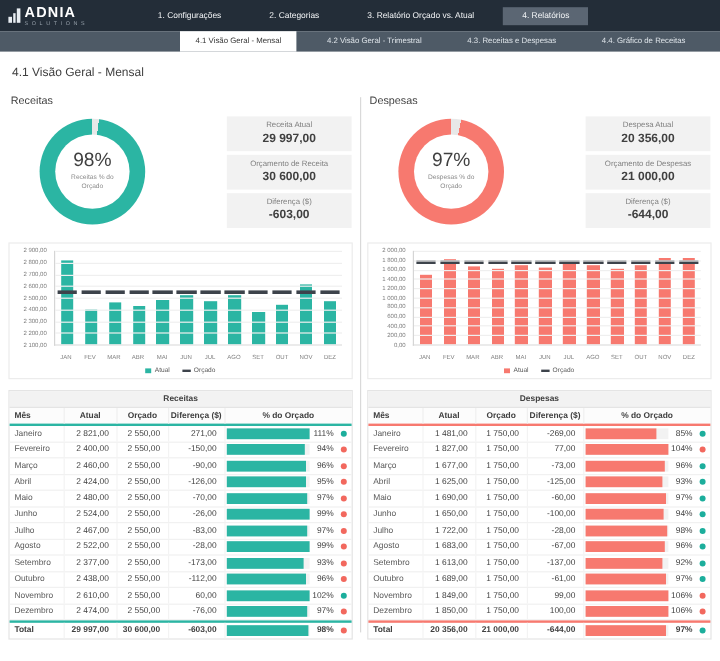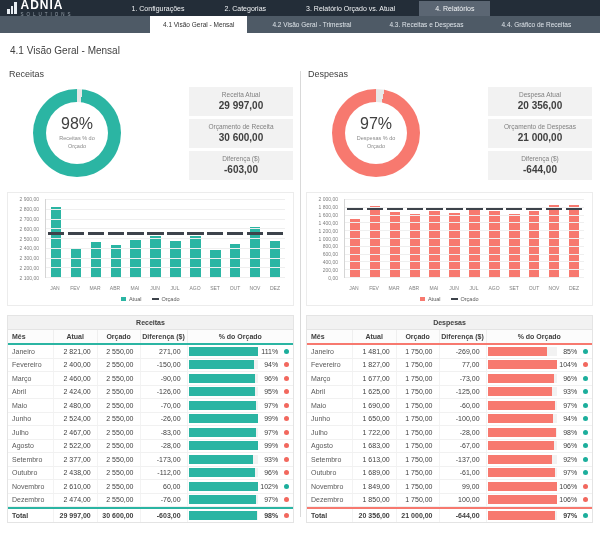--- a/index.html
+++ b/index.html
@@ -1,20 +1,20 @@
 <!DOCTYPE html>
 <html><head>
 <meta charset="utf-8">
 <style>
   * { margin:0; padding:0; box-sizing:border-box; }
   html,body { width:600px; height:551px; background:#fff; overflow:hidden;
     font-family:"Liberation Sans", sans-serif; color:#404040; }
 
   
-  .topbar { height:16px; background:#232d38; display:flex; align-items:center; padding-left:7px; }
+  .topbar { height:26px; background:#232d38; display:flex; align-items:center; padding-left:7px; }
   .logo { display:flex; align-items:center; }
   .logo-icon { display:flex; align-items:flex-end; gap:1px; height:12px; margin-right:4px; }
   .logo-icon b { width:2.5px; background:#e8edf2; display:block; }
   .logo-icon b:nth-child(1){height:5px;} .logo-icon b:nth-child(2){height:8px;} .logo-icon b:nth-child(3){height:12px;}
   .brand-text { display:flex; flex-direction:column; line-height:1; }
   .brand-name { font-size:12px; font-weight:bold; color:#fff; letter-spacing:1px; }
   .brand-sub  { font-size:4.5px; color:#96a0aa; letter-spacing:3px; margin-top:2px; }
   .topnav { display:flex; align-items:center; margin-left:42px; }
   .nav-item { font-size:7px; color:#f2f4f6; padding:4px 16px; margin-right:8px; cursor:default; white-space:nowrap; }
   .nav-item.active { background:#5b6673; }

